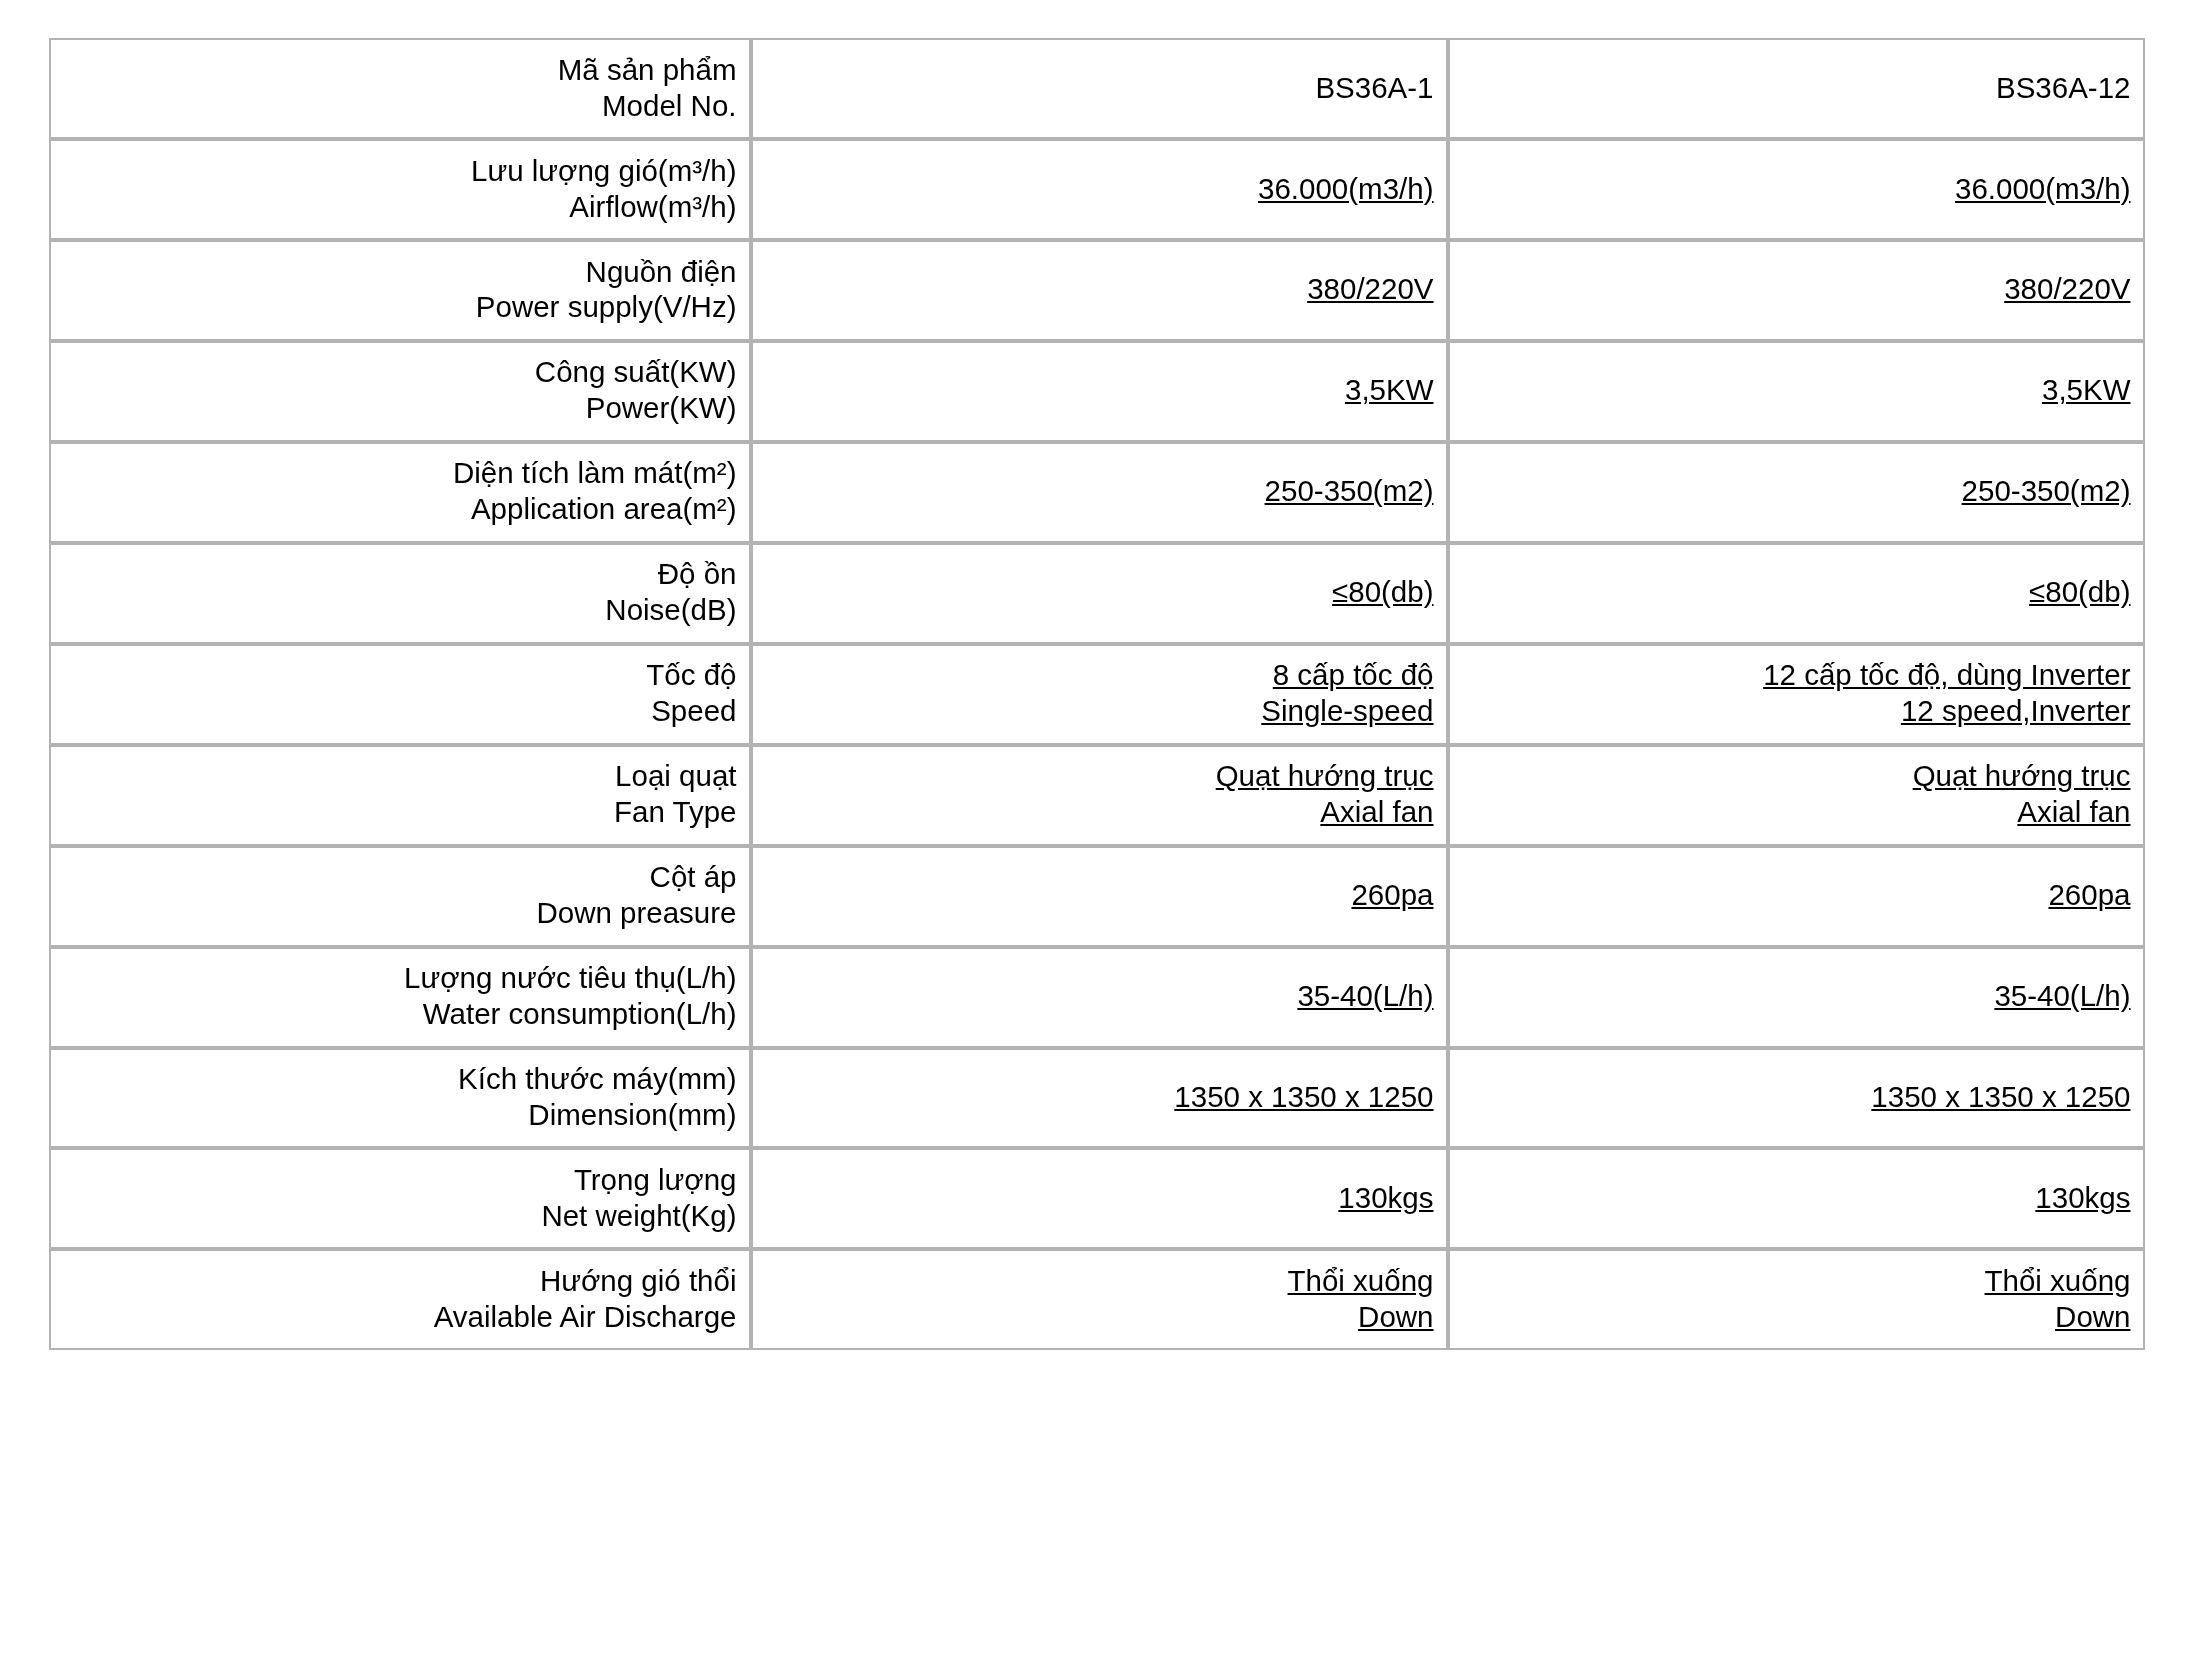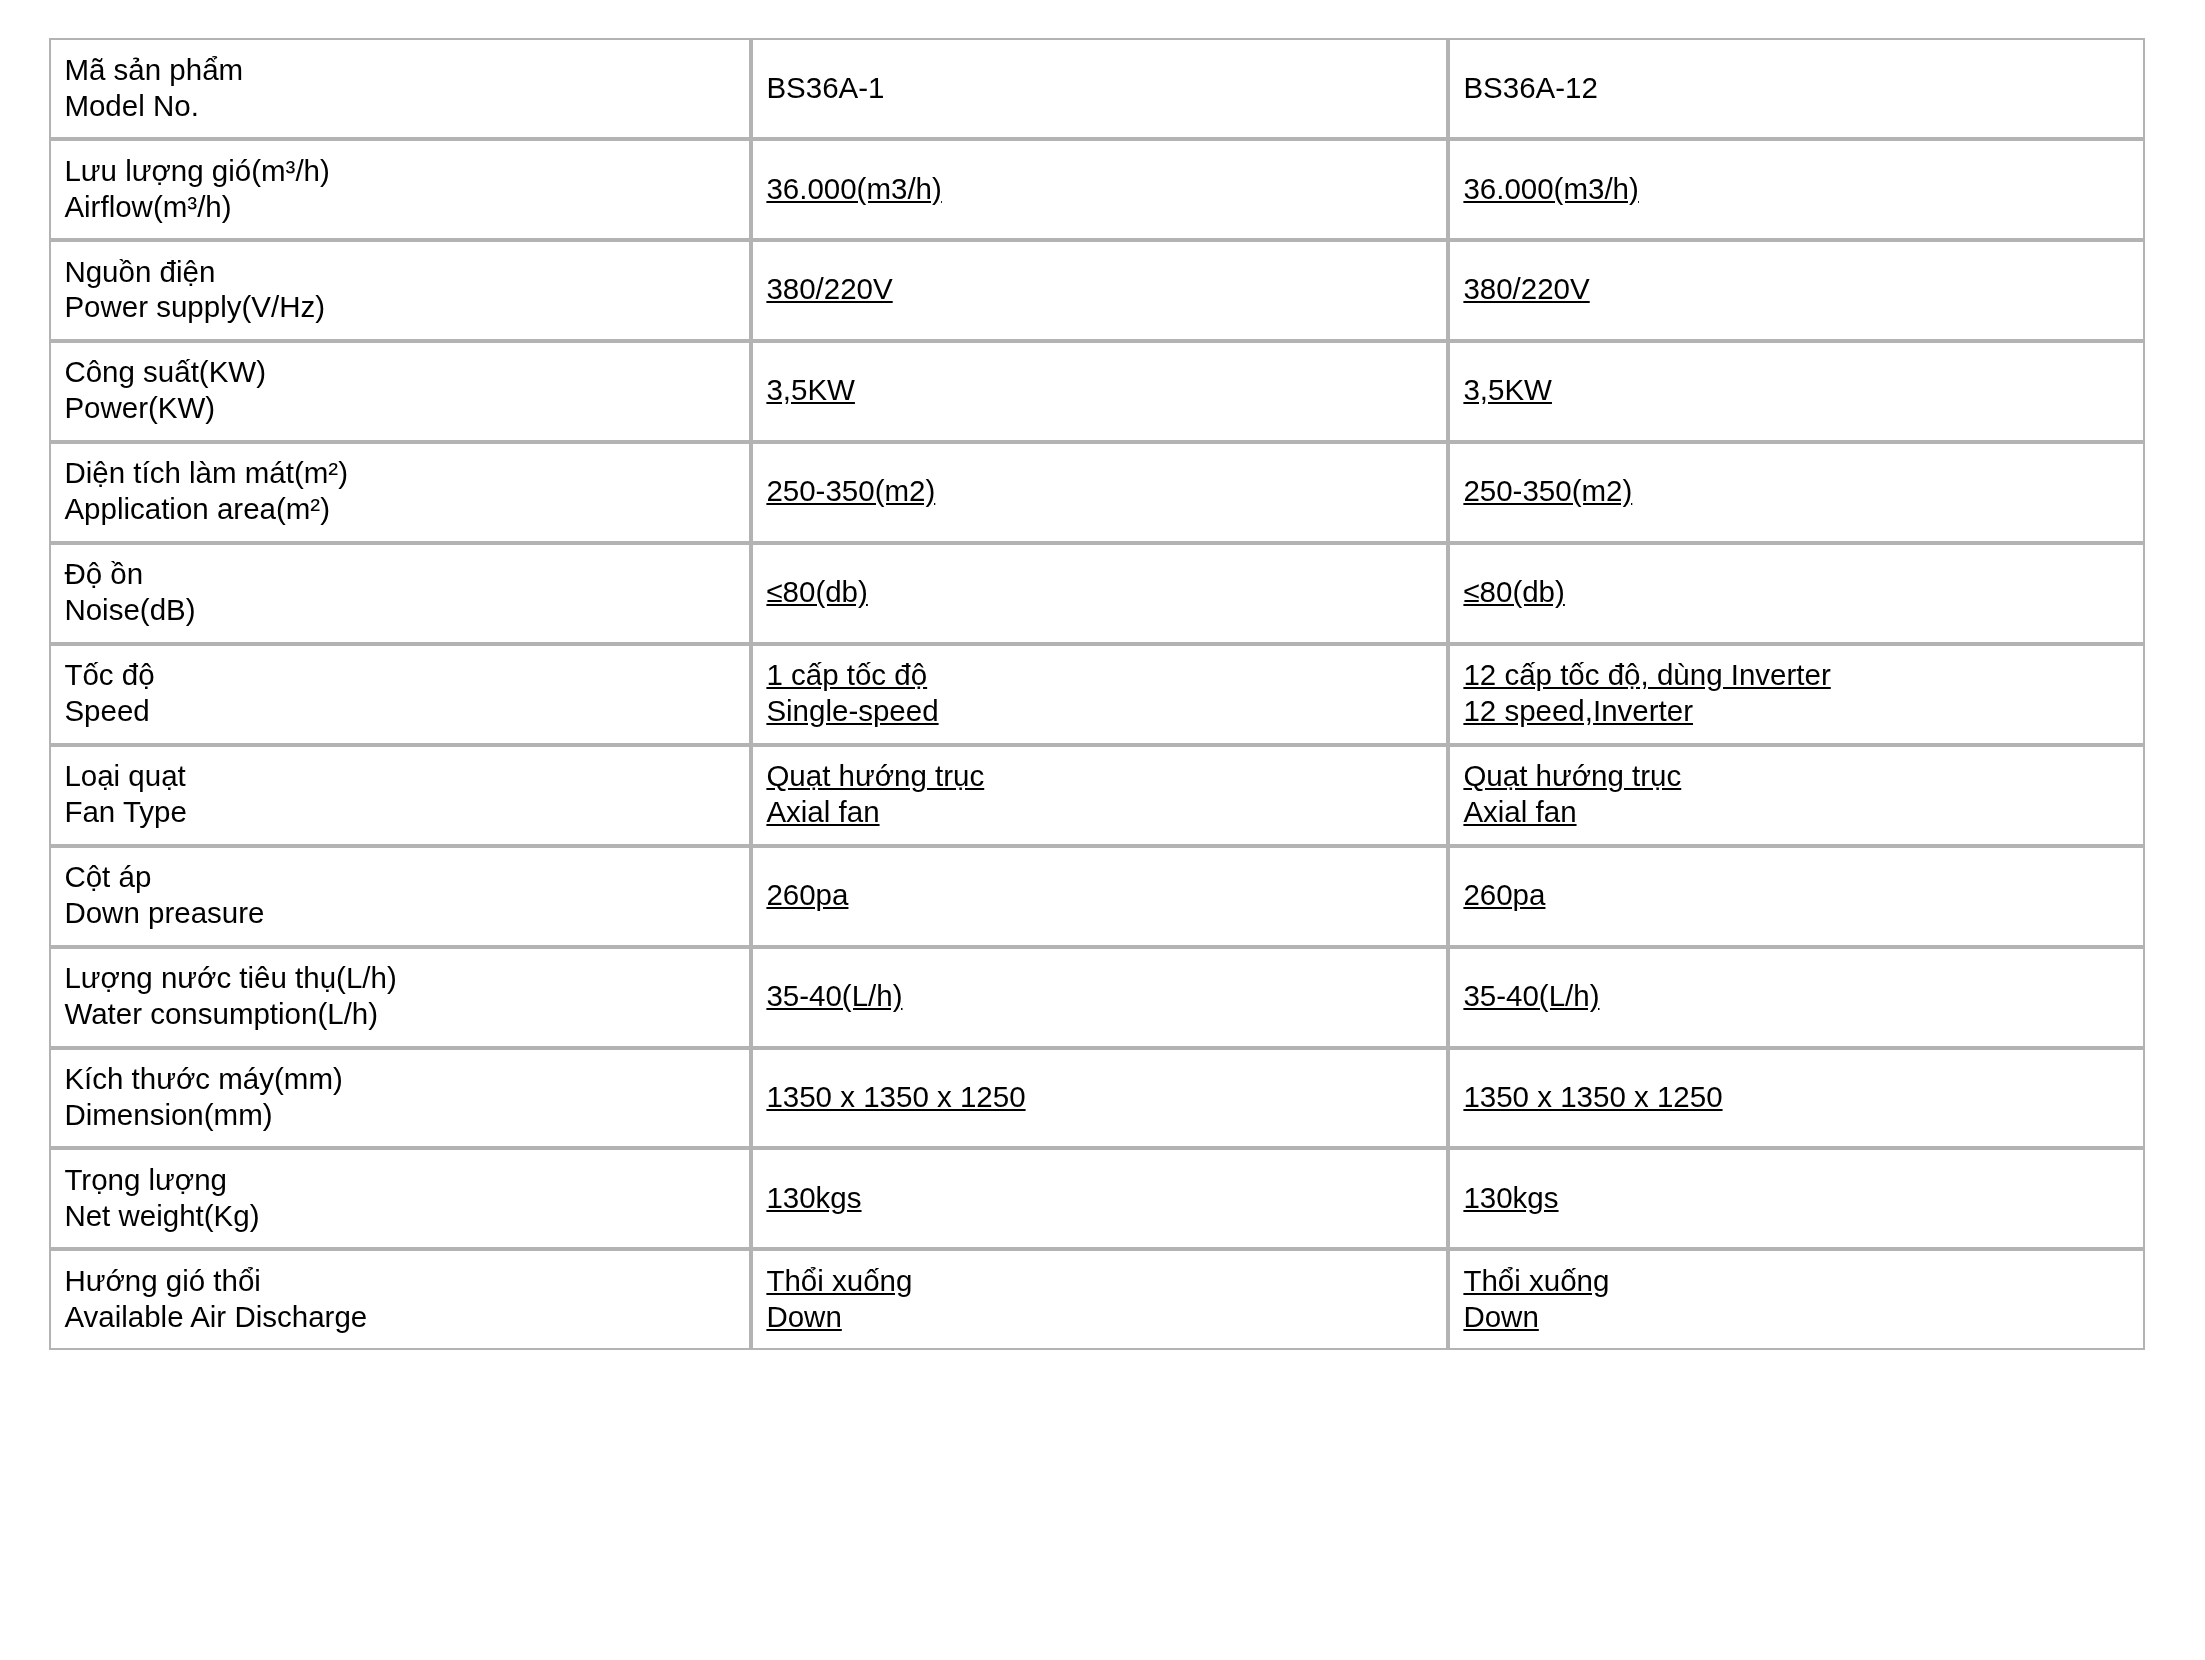--- a/index.html
+++ b/index.html
@@ -17,20 +17,21 @@
     box-sizing: border-box;
     padding: 38px 54px 63px 49px;
     background: #ffffff;
   }
   table.spec-table {
     border-collapse: separate;
     border-spacing: 0;
     width: 2096px;
     table-layout: fixed;
     background: #6d28d9;
+    text-align: right;
   }
   table.spec-table col.c1 { width: 702px; }
   table.spec-table col.c2 { width: 697px; }
   table.spec-table col.c3 { width: 697px; }
 
   table.spec-table td {
     border: 2.7px solid #b3b3b3;
     vertical-align: middle;
     padding: 11.6px 12.5px 13.4px 13.4px;
     font-size: 29.5px;
@@ -151,21 +152,21 @@
           <span class="line-vi">≤80(db)</span>
         </td>
       </tr>
 
       <tr>
         <td class="cell-label">
           <span class="line-vi">Tốc độ</span>
           <span class="line-en">Speed</span>
         </td>
         <td class="val-cell">
-          <span class="line-vi">1 cấp tốc độ</span>
+          <span class="line-vi">8 cấp tốc độ</span>
           <span class="line-en">Single-speed</span>
         </td>
         <td class="val-cell">
           <span class="line-vi">12 cấp tốc độ, dùng Inverter</span>
           <span class="line-en">12 speed,Inverter</span>
         </td>
       </tr>
 
       <tr>
         <td class="cell-label">

